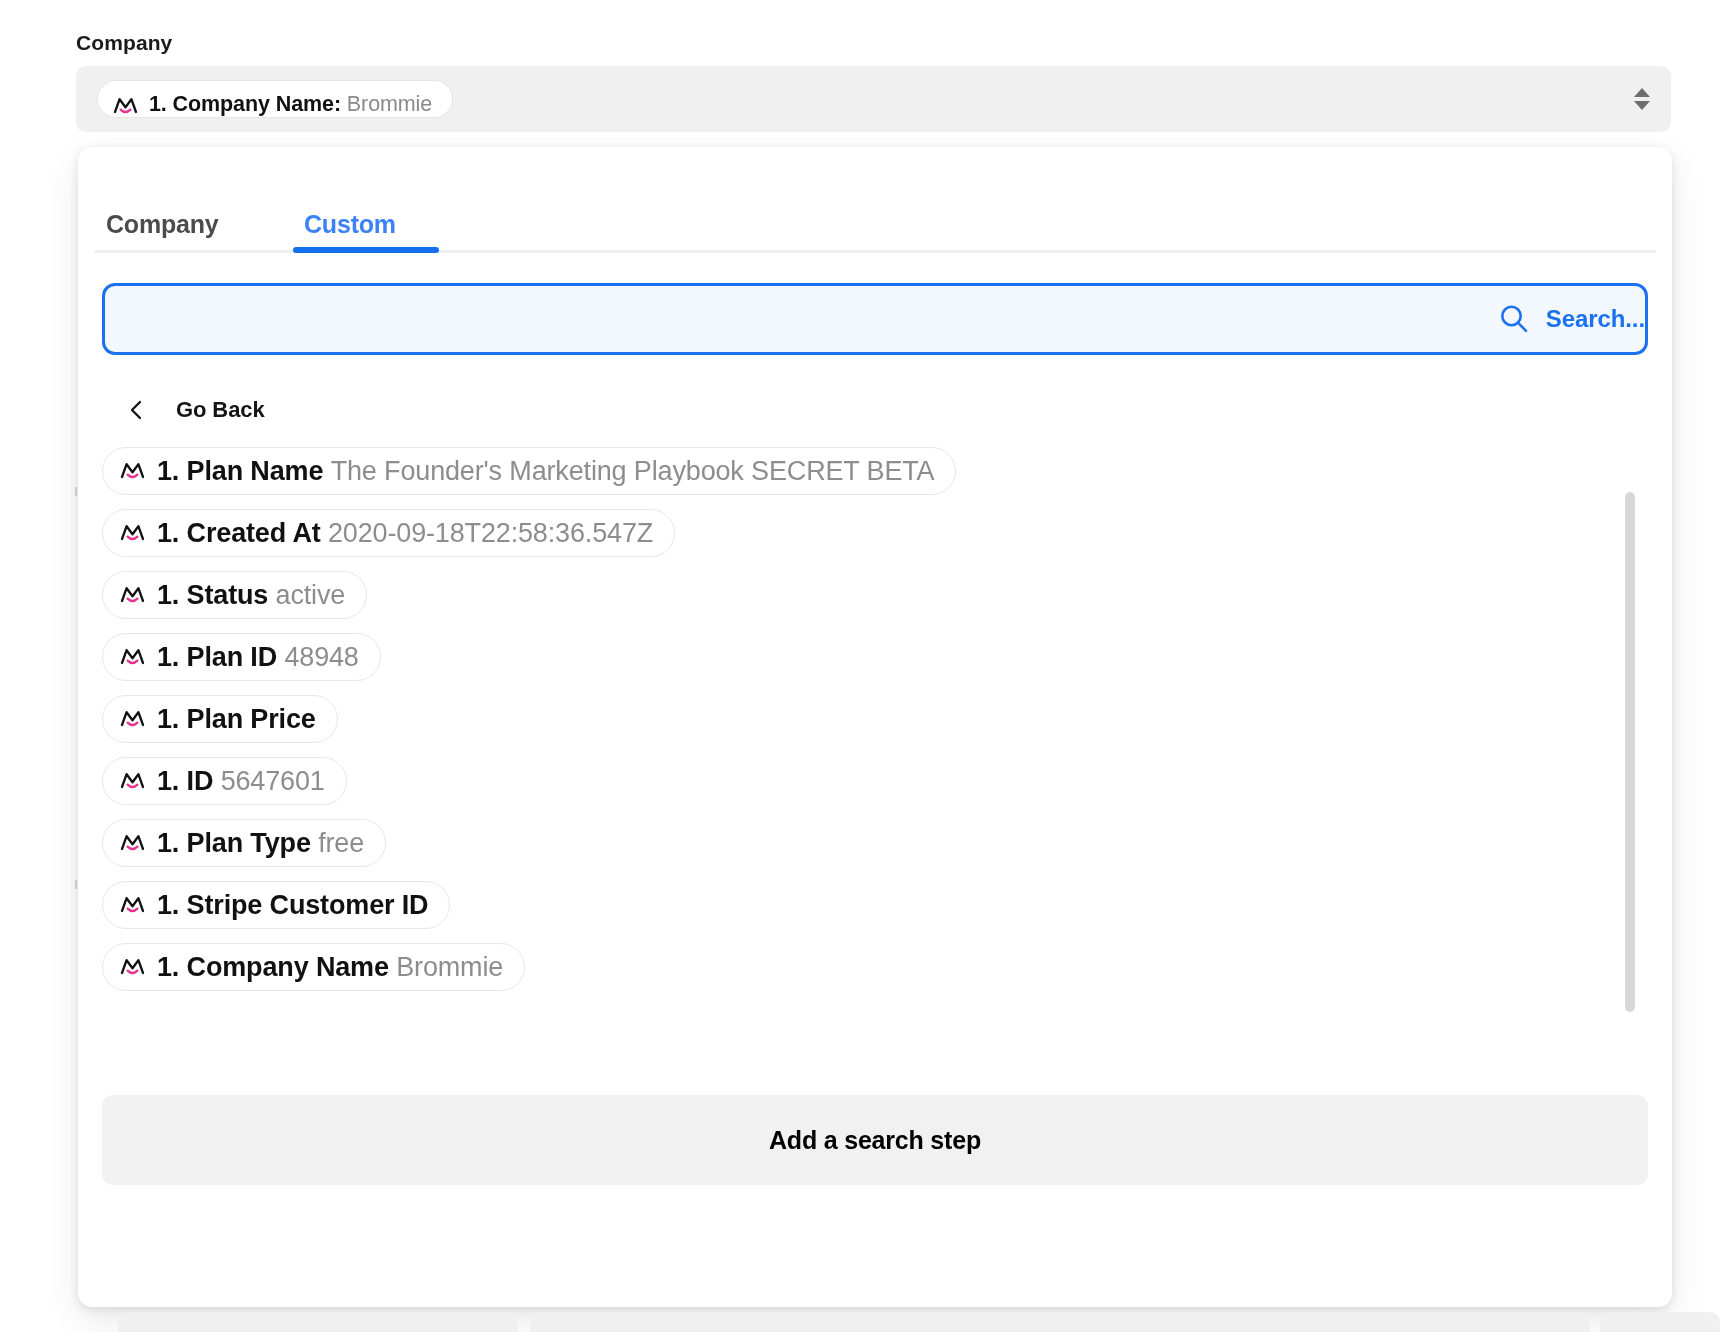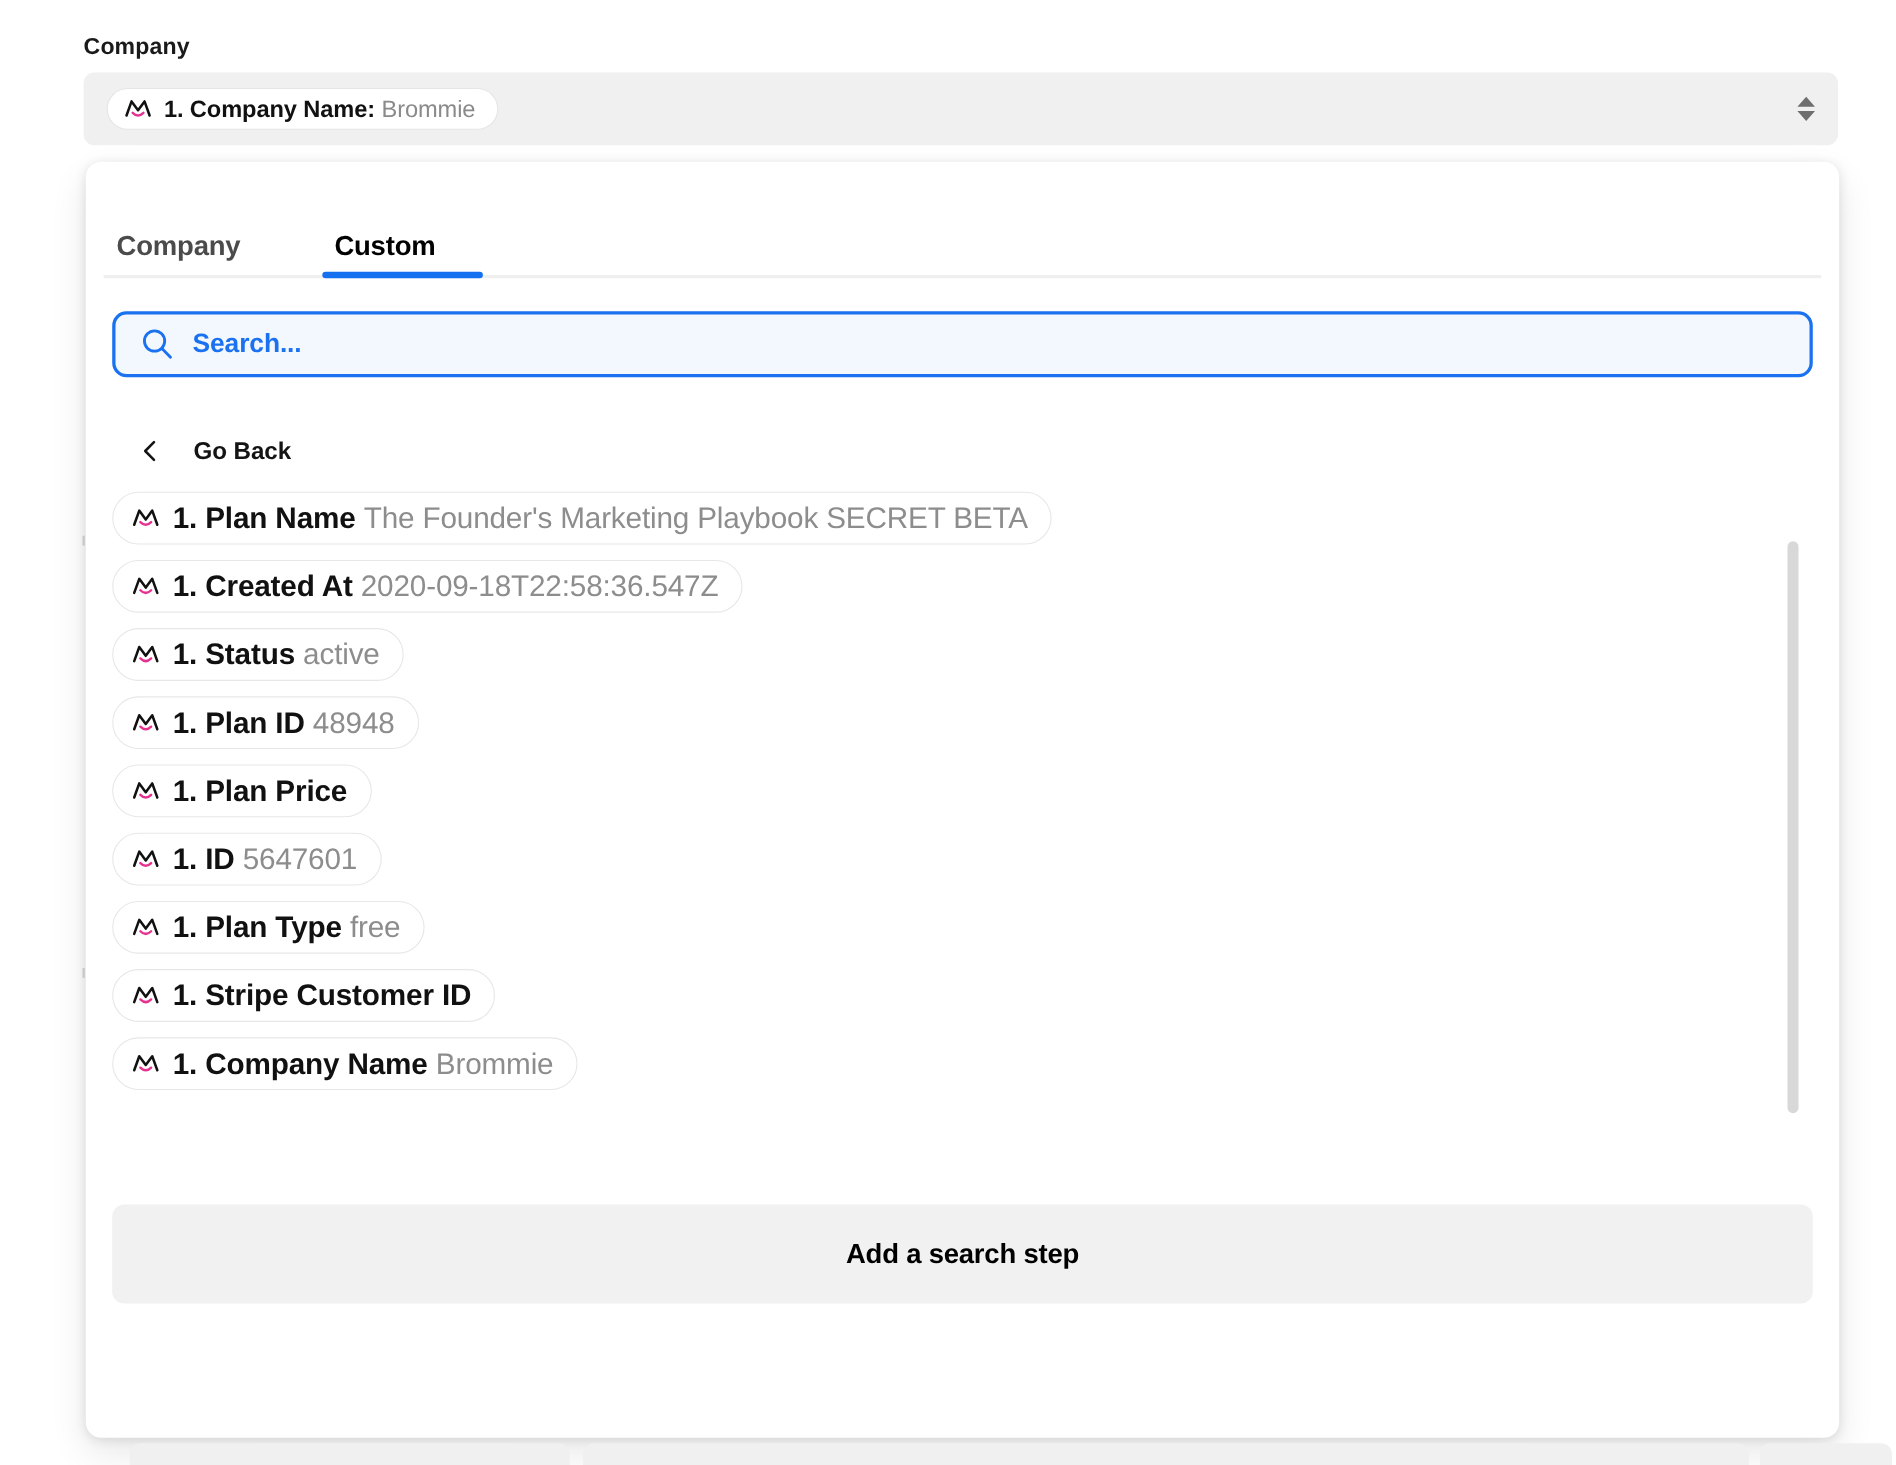--- a/index.html
+++ b/index.html
@@ -37,21 +37,21 @@
     width: 1595px;
     height: 66px;
     background: #f0f0f0;
     border-radius: 10px;
     display: flex;
     align-items: center;
     padding: 0 18px 0 22px;
   }
   .token {
     display: inline-flex;
-    align-items: center;
+    align-items: flex-end;
     gap: 11px;
     background: #ffffff;
     border-radius: 999px;
     height: 36px;
     padding: 0 20px 0 15px;
     box-shadow: 0 0 0 1px rgba(0,0,0,0.045);
   }
   .token-text {
     font-size: 21.5px;
     font-weight: 700;
@@ -123,45 +123,46 @@
     font-weight: 700;
     color: #4b4b4b;
     letter-spacing: -0.2px;
     background: none;
     border: 0;
     padding: 0;
     cursor: pointer;
     font-family: "Liberation Sans", sans-serif;
   }
   .tab.company { left: 12px; }
-  .tab.custom  { left: 210px; color: #000000; }
+  .tab.custom  { left: 210px; color: #3b82f6; }
   .tab-underline {
     position: absolute;
     left: 199px;
     bottom: 0;
     width: 146px;
     height: 6px;
     background: #1570ef;
     border-radius: 3px;
   }
 
   
   .search {
     position: absolute;
     left: 24px;
     top: 136px;
     width: 1546px;
-    height: 60px;
+    height: 72px;
     background: #f3f7fe;
     border: 3px solid #1b72f0;
     border-radius: 13px;
     display: flex;
     align-items: center;
     padding-left: 22px;
     gap: 16px;
+    justify-content: flex-end;
   }
   .search-icon { width: 32px; height: 32px; flex: 0 0 auto; display: block; }
   .search-text {
     font-size: 24px;
     font-weight: 700;
     color: #1b72f0;
     letter-spacing: -0.1px;
   }
 
   

